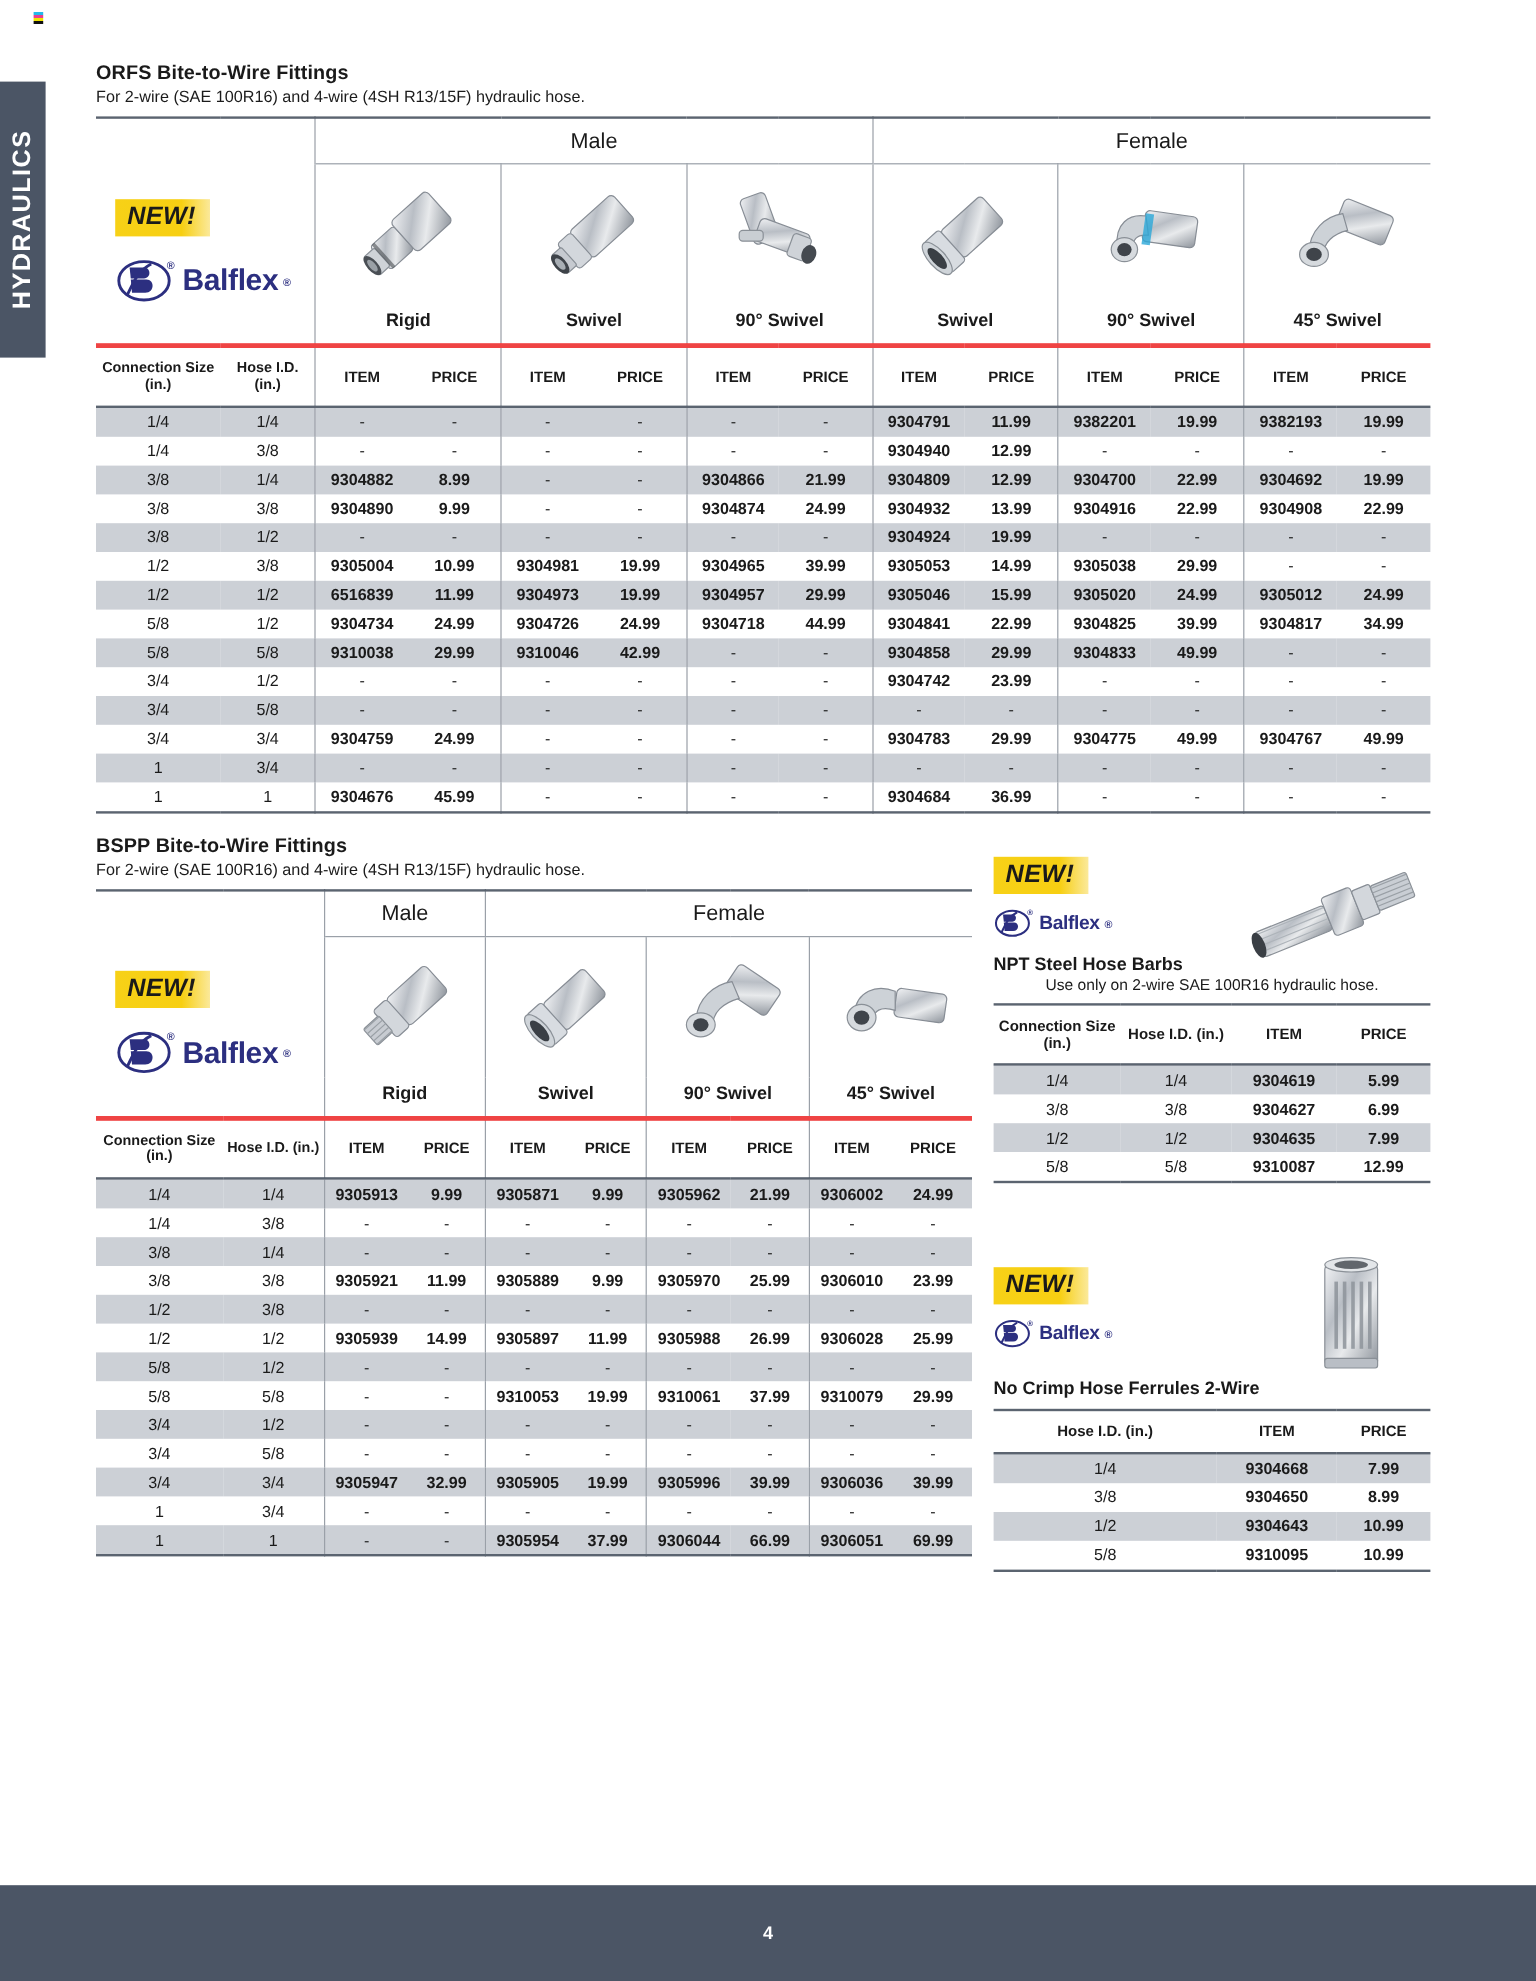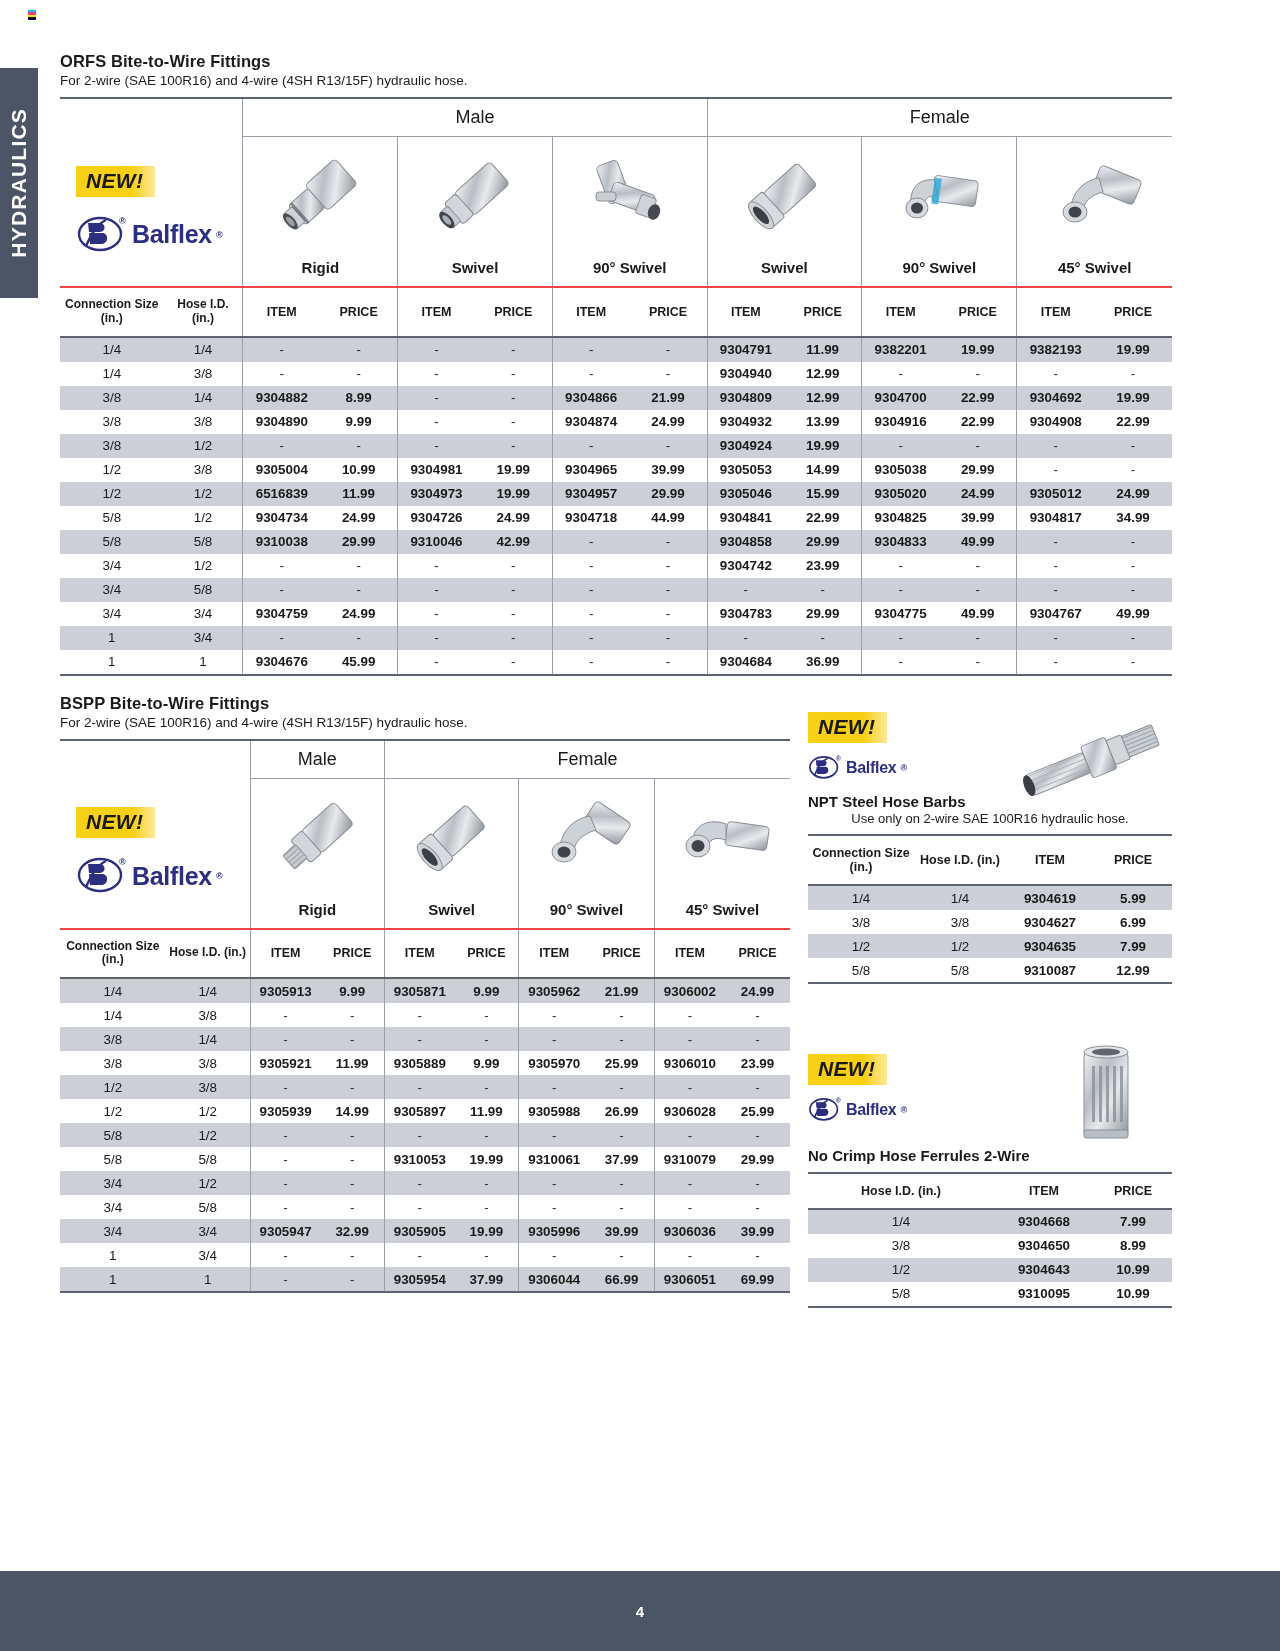--- a/index.html
+++ b/index.html
@@ -32,40 +32,40 @@
   }
 
   
   .page-title {
     position: absolute; left: 0; right: 0; top: 6px;
     text-align: center;
     font-size: 27px; font-weight: bold; letter-spacing: .2px;
   }
 
   
-  .content { position: absolute; left: 60px; top: 52px; width: 1112px; }
+  .content { position: absolute; left: 80px; top: 52px; width: 1112px; }
 
   .sec-title { font-size: 16.5px; font-weight: bold; letter-spacing:.1px; }
   .sec-sub   { font-size: 13.5px; margin-top: 2px; color:#1b1b1b;}
 
   
   table { border-collapse: collapse; width: 100%; }
   td, th { font-size: 13px; font-weight: normal; }
 
   .hdr-top td {
     border-bottom: 1px solid #9aa0a8;
     text-align: center; font-size: 18px;
     padding: 8px 0 8px 0;
   }
   .vline-l { border-left: 1px solid #9aa0a8; }
   .vline-r { border-right: 1px solid #9aa0a8; }
 
   .thick-top { border-top: 2px solid #5b6470; }
   .thick-bot { border-bottom: 2px solid #5b6470; }
-  .thin-bot  { border-bottom: 2px solid #ef4444; }
+  .thin-bot  { border-bottom: 4px solid #ef4444; }
 
   .img-cell { height: 118px; text-align:center; vertical-align: middle; }
   .cap-cell { text-align: center; font-size: 15px; font-weight: bold; padding-bottom: 10px; }
 
   .colhdr td {
     font-size: 12.5px; font-weight: bold; text-align:center;
     padding: 10px 2px 10px 2px; line-height: 1.15;
   }
   .colhdr td.left-hdr { font-size: 12px; }
 

